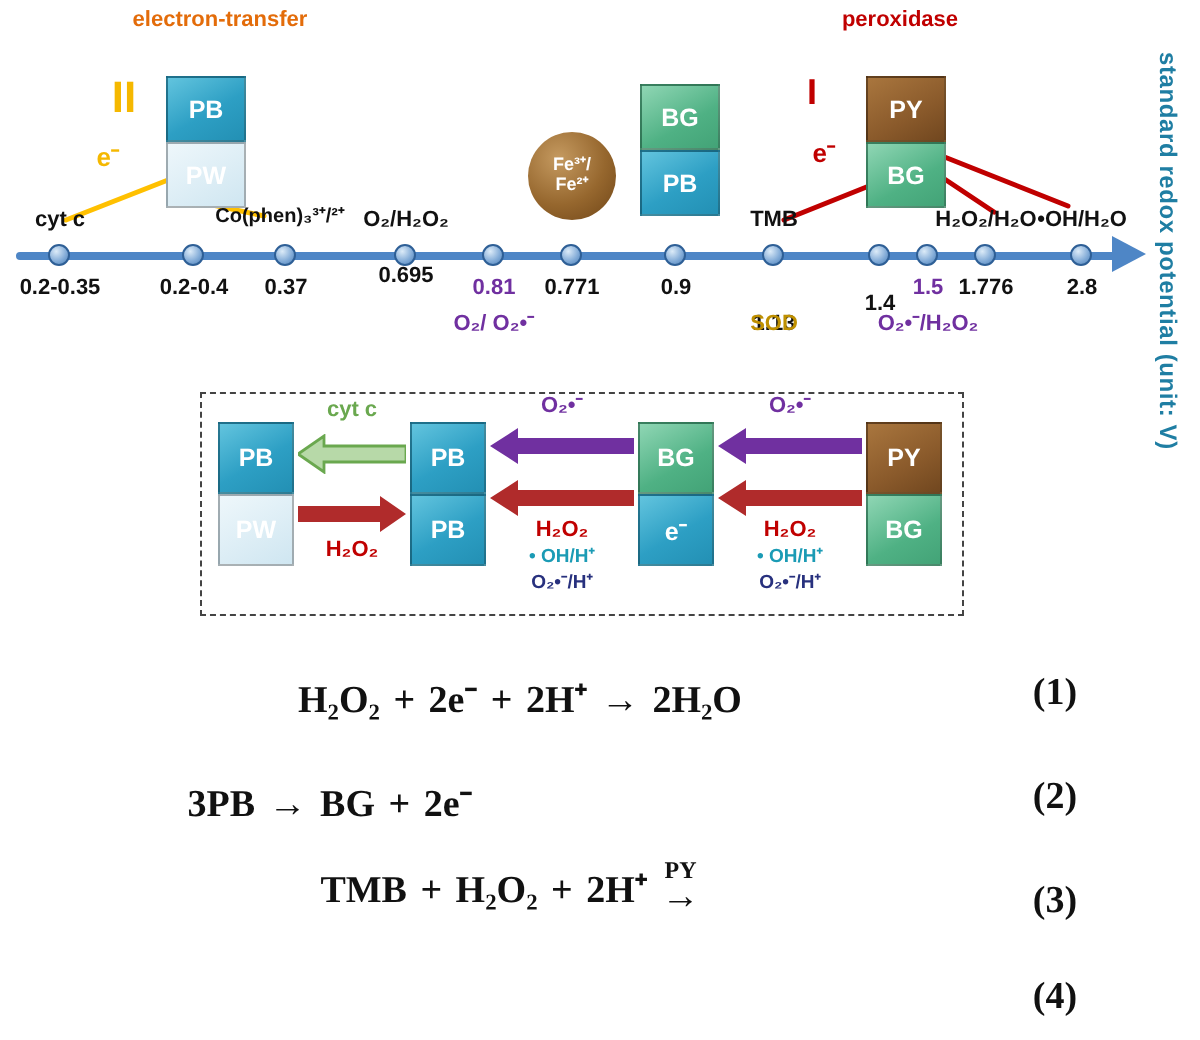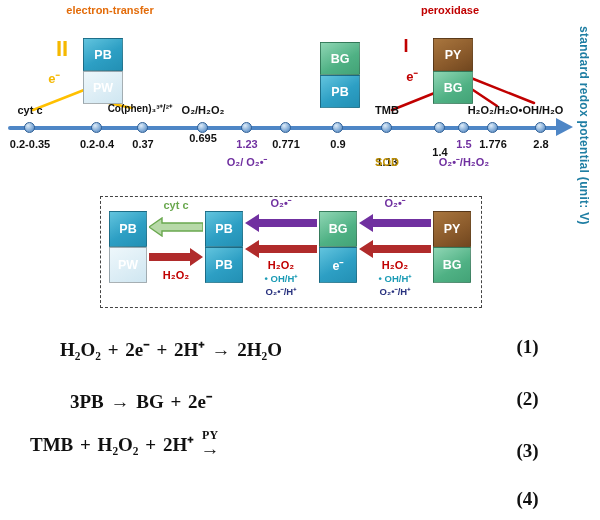--- a/index.html
+++ b/index.html
@@ -23,23 +23,23 @@
   .py{background:linear-gradient(150deg,#a9763e,#8a5a2b 60%,#71471f)}
   .stack{position:absolute;display:flex;flex-direction:column}
   .dot{position:absolute;width:11px;height:11px;border-radius:50%;background:radial-gradient(circle at 35% 30%,#dcebf8,#7fa9d6 60%,#4d7fb5);border:1px solid #2e5f96}
   .axis-line{position:absolute;left:8px;top:126px;width:550px;height:4px;background:#4e86c6;border-radius:2px}
   .axis-head{position:absolute;left:556px;top:118px;width:0;height:0;border-top:9px solid transparent;border-bottom:9px solid transparent;border-left:17px solid #4e86c6}
   .vtitle{position:absolute;left:577px;top:26px;height:400px;writing-mode:vertical-rl;font-size:12px;font-weight:700;color:#1f7ea3;letter-spacing:.3px}
   .fe{position:absolute;left:264px;top:66px;width:44px;height:44px;border-radius:50%;background:radial-gradient(circle at 35% 30%,#c59a60,#96672e 55%,#6f4517);display:flex;flex-direction:column;align-items:center;justify-content:center;color:#fff;font-weight:700;font-size:9px;line-height:1.1}
   .dashbox{position:absolute;left:100px;top:196px;width:382px;height:112px;border:1.6px dashed #444}
   .boxlbl{position:absolute;text-align:center;font-weight:700;font-size:11px;line-height:1.05}
   .boxlbl.small{font-size:9.5px}
-  .eq{position:absolute;font-family:"Liberation Serif",serif;font-weight:700;font-size:19px;color:#111;word-spacing:2px}
+  .eq{position:absolute;font-family:"Liberation Serif",serif;font-weight:700;font-size:19px;color:#111;text-align:center;word-spacing:2px}
   .eqnum{position:absolute;font-family:"Liberation Serif",serif;font-weight:700;font-size:19px;color:#111;text-align:center;width:55px}
-  .eq3row{position:absolute;display:flex;align-items:flex-end;gap:7px;font-family:"Liberation Serif",serif;font-weight:700;font-size:19px;color:#111;word-spacing:2px}
+  .eq3row{position:absolute;display:flex;justify-content:center;align-items:flex-end;gap:7px;font-family:"Liberation Serif",serif;font-weight:700;font-size:19px;color:#111;word-spacing:2px}
   .over-arrow{display:inline-flex;flex-direction:column;align-items:center}
   .over-label{font-size:12px;line-height:11px}
   .arrow-glyph{line-height:16px}
   svg{display:block}
 </style>
 </head>
 <body>
 
 <div id="canvas">
 
@@ -64,20 +64,24 @@
   </div>
   <div class="stack" style="left:320px;top:42px">
     <div class="cube bgc">BG</div>
     <div class="cube pb">PB</div>
   </div>
   <div class="stack" style="left:433px;top:38px">
     <div class="cube py">PY</div>
     <div class="cube bgc">BG</div>
   </div>
 
+  <div class="fe">
+    <span>Fe³⁺/</span>
+    <span>Fe²⁺</span>
+  </div>
 
   <div class="axis-line"></div>
   <div class="axis-head"></div>
   <div class="vtitle">standard redox potential (unit: V)</div>
 
   <div class="dot" style="left:24px;top:122px"></div>
   <div class="dot" style="left:91px;top:122px"></div>
   <div class="dot" style="left:137px;top:122px"></div>
   <div class="dot" style="left:197px;top:122px"></div>
   <div class="dot" style="left:241px;top:122px"></div>
@@ -86,21 +90,21 @@
   <div class="dot" style="left:381px;top:122px"></div>
   <div class="dot" style="left:434px;top:122px"></div>
   <div class="dot" style="left:458px;top:122px"></div>
   <div class="dot" style="left:487px;top:122px"></div>
   <div class="dot" style="left:535px;top:122px"></div>
 
   <div class="lbl" style="left:-2px;top:138px;width:64px">0.2-0.35</div>
   <div class="lbl" style="left:65px;top:138px;width:64px">0.2-0.4</div>
   <div class="lbl" style="left:111px;top:138px;width:64px">0.37</div>
   <div class="lbl" style="left:171px;top:132px;width:64px">0.695</div>
-  <div class="lbl purple" style="left:215px;top:138px;width:64px">1.23</div>
+  <div class="lbl purple" style="left:215px;top:138px;width:64px">0.81</div>
   <div class="lbl" style="left:254px;top:138px;width:64px">0.771</div>
   <div class="lbl" style="left:306px;top:138px;width:64px">0.9</div>
   <div class="lbl" style="left:355px;top:156px;width:64px">1.13</div>
   <div class="lbl" style="left:408px;top:146px;width:64px">1.4</div>
   <div class="lbl purple" style="left:432px;top:138px;width:64px">1.5</div>
   <div class="lbl" style="left:461px;top:138px;width:64px">1.776</div>
   <div class="lbl" style="left:509px;top:138px;width:64px">2.8</div>
 
   <div class="lbl" style="left:5px;top:104px;width:50px">cyt c</div>
   <div class="lbl" style="left:92px;top:103px;width:96px;font-size:10px">Co(phen)₃³⁺/²⁺</div>

